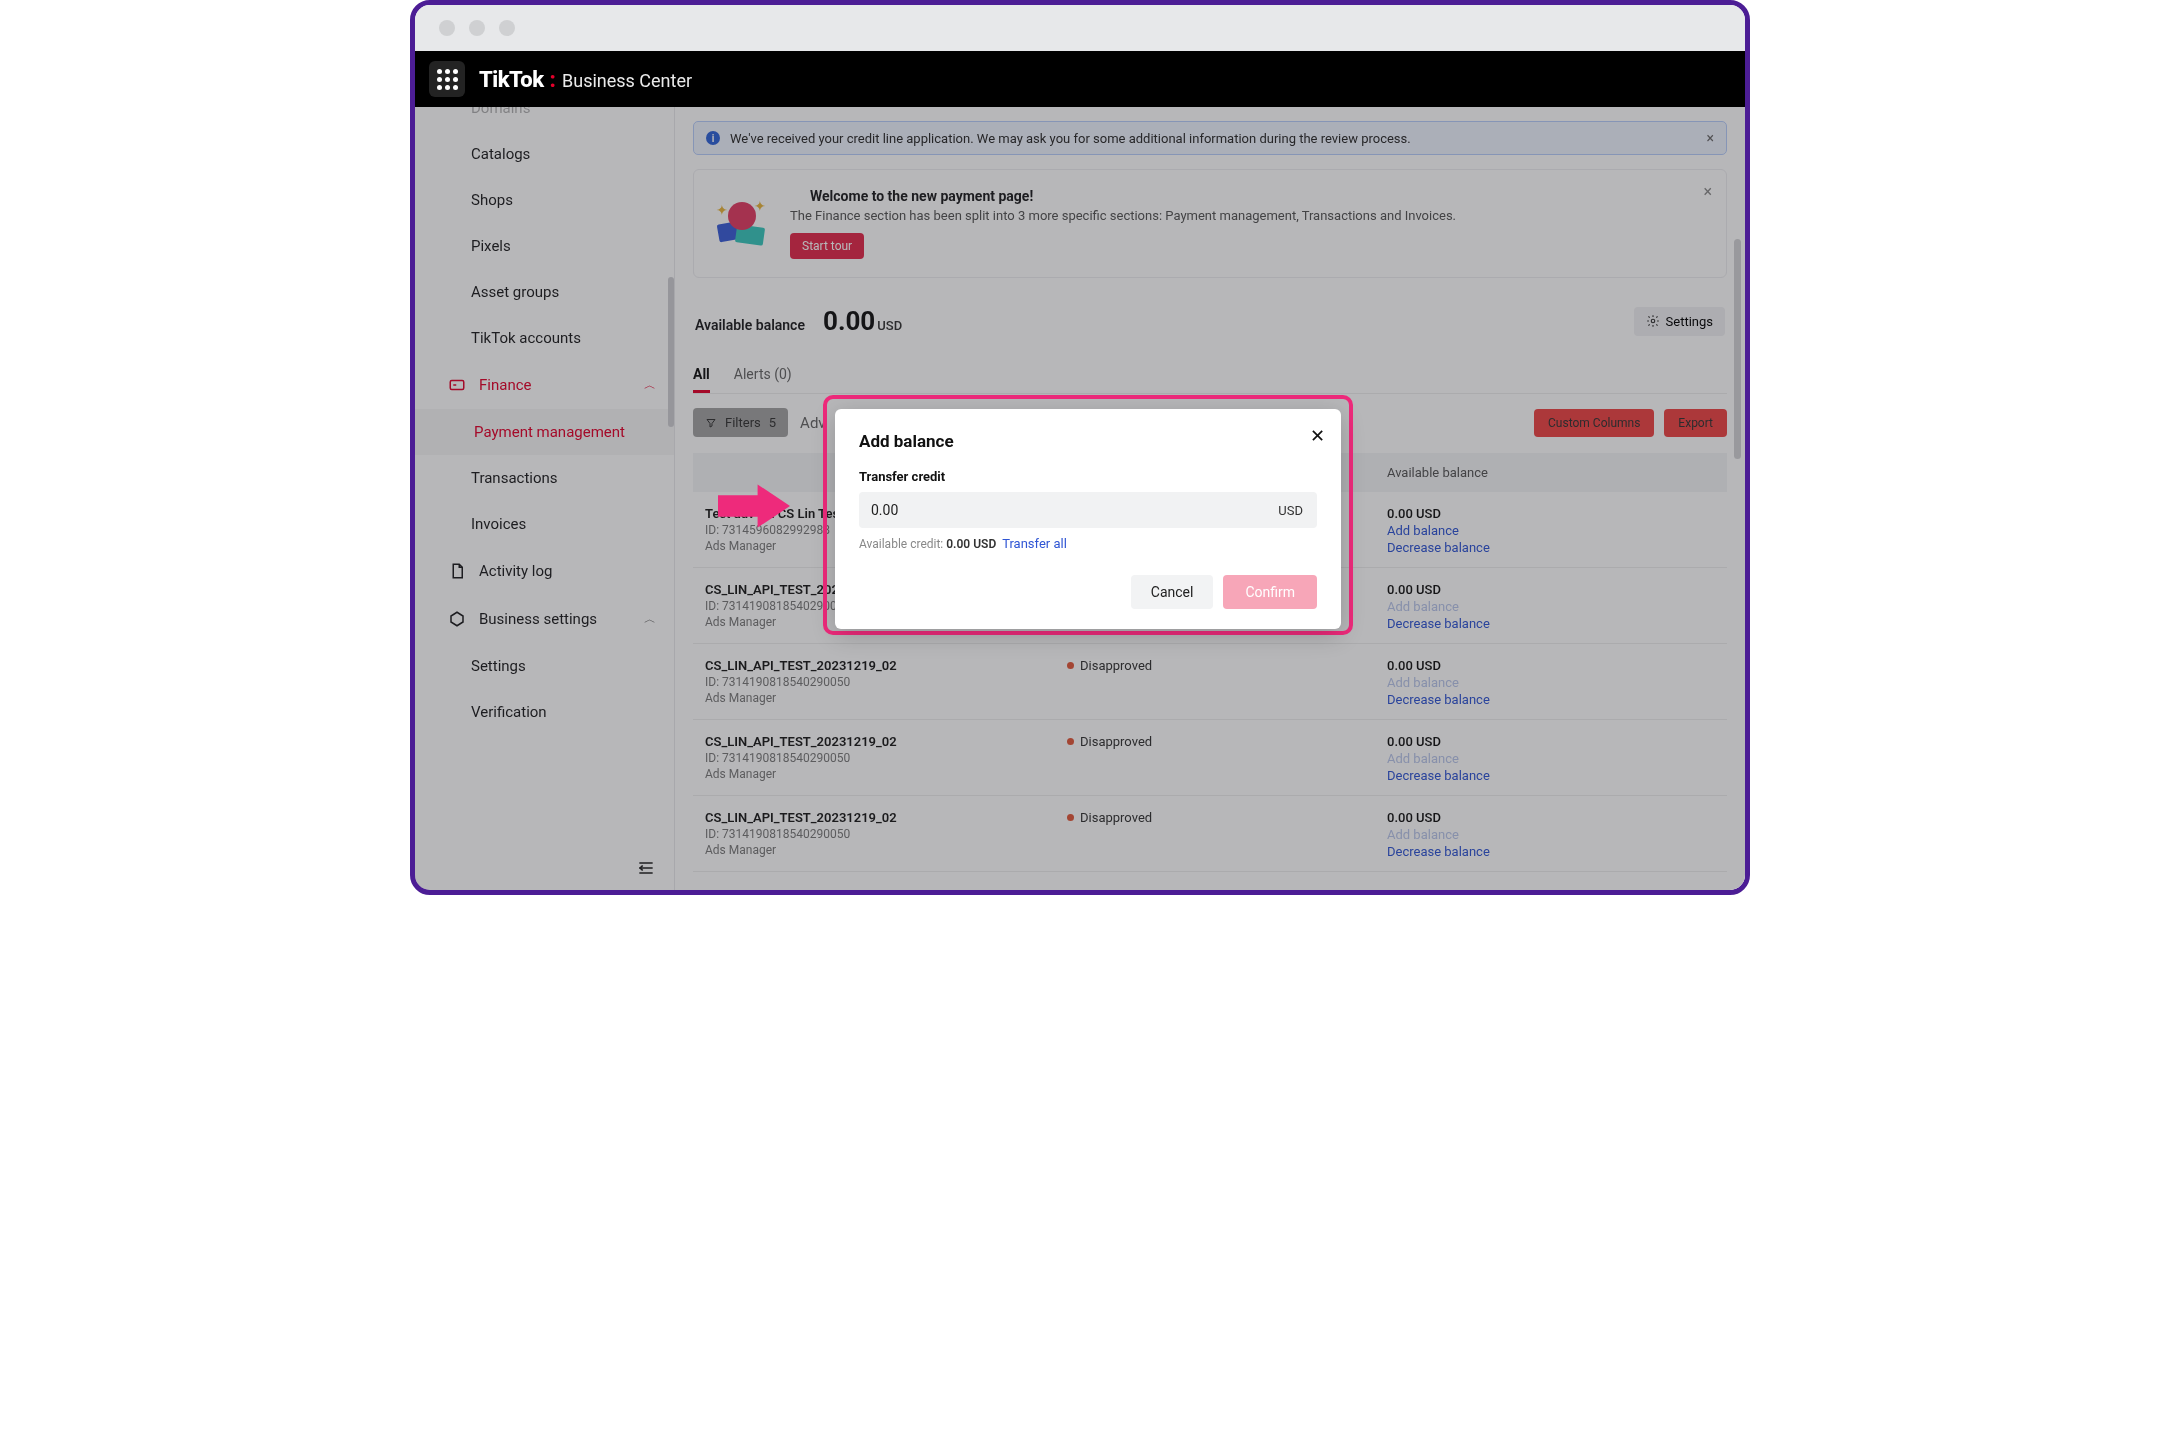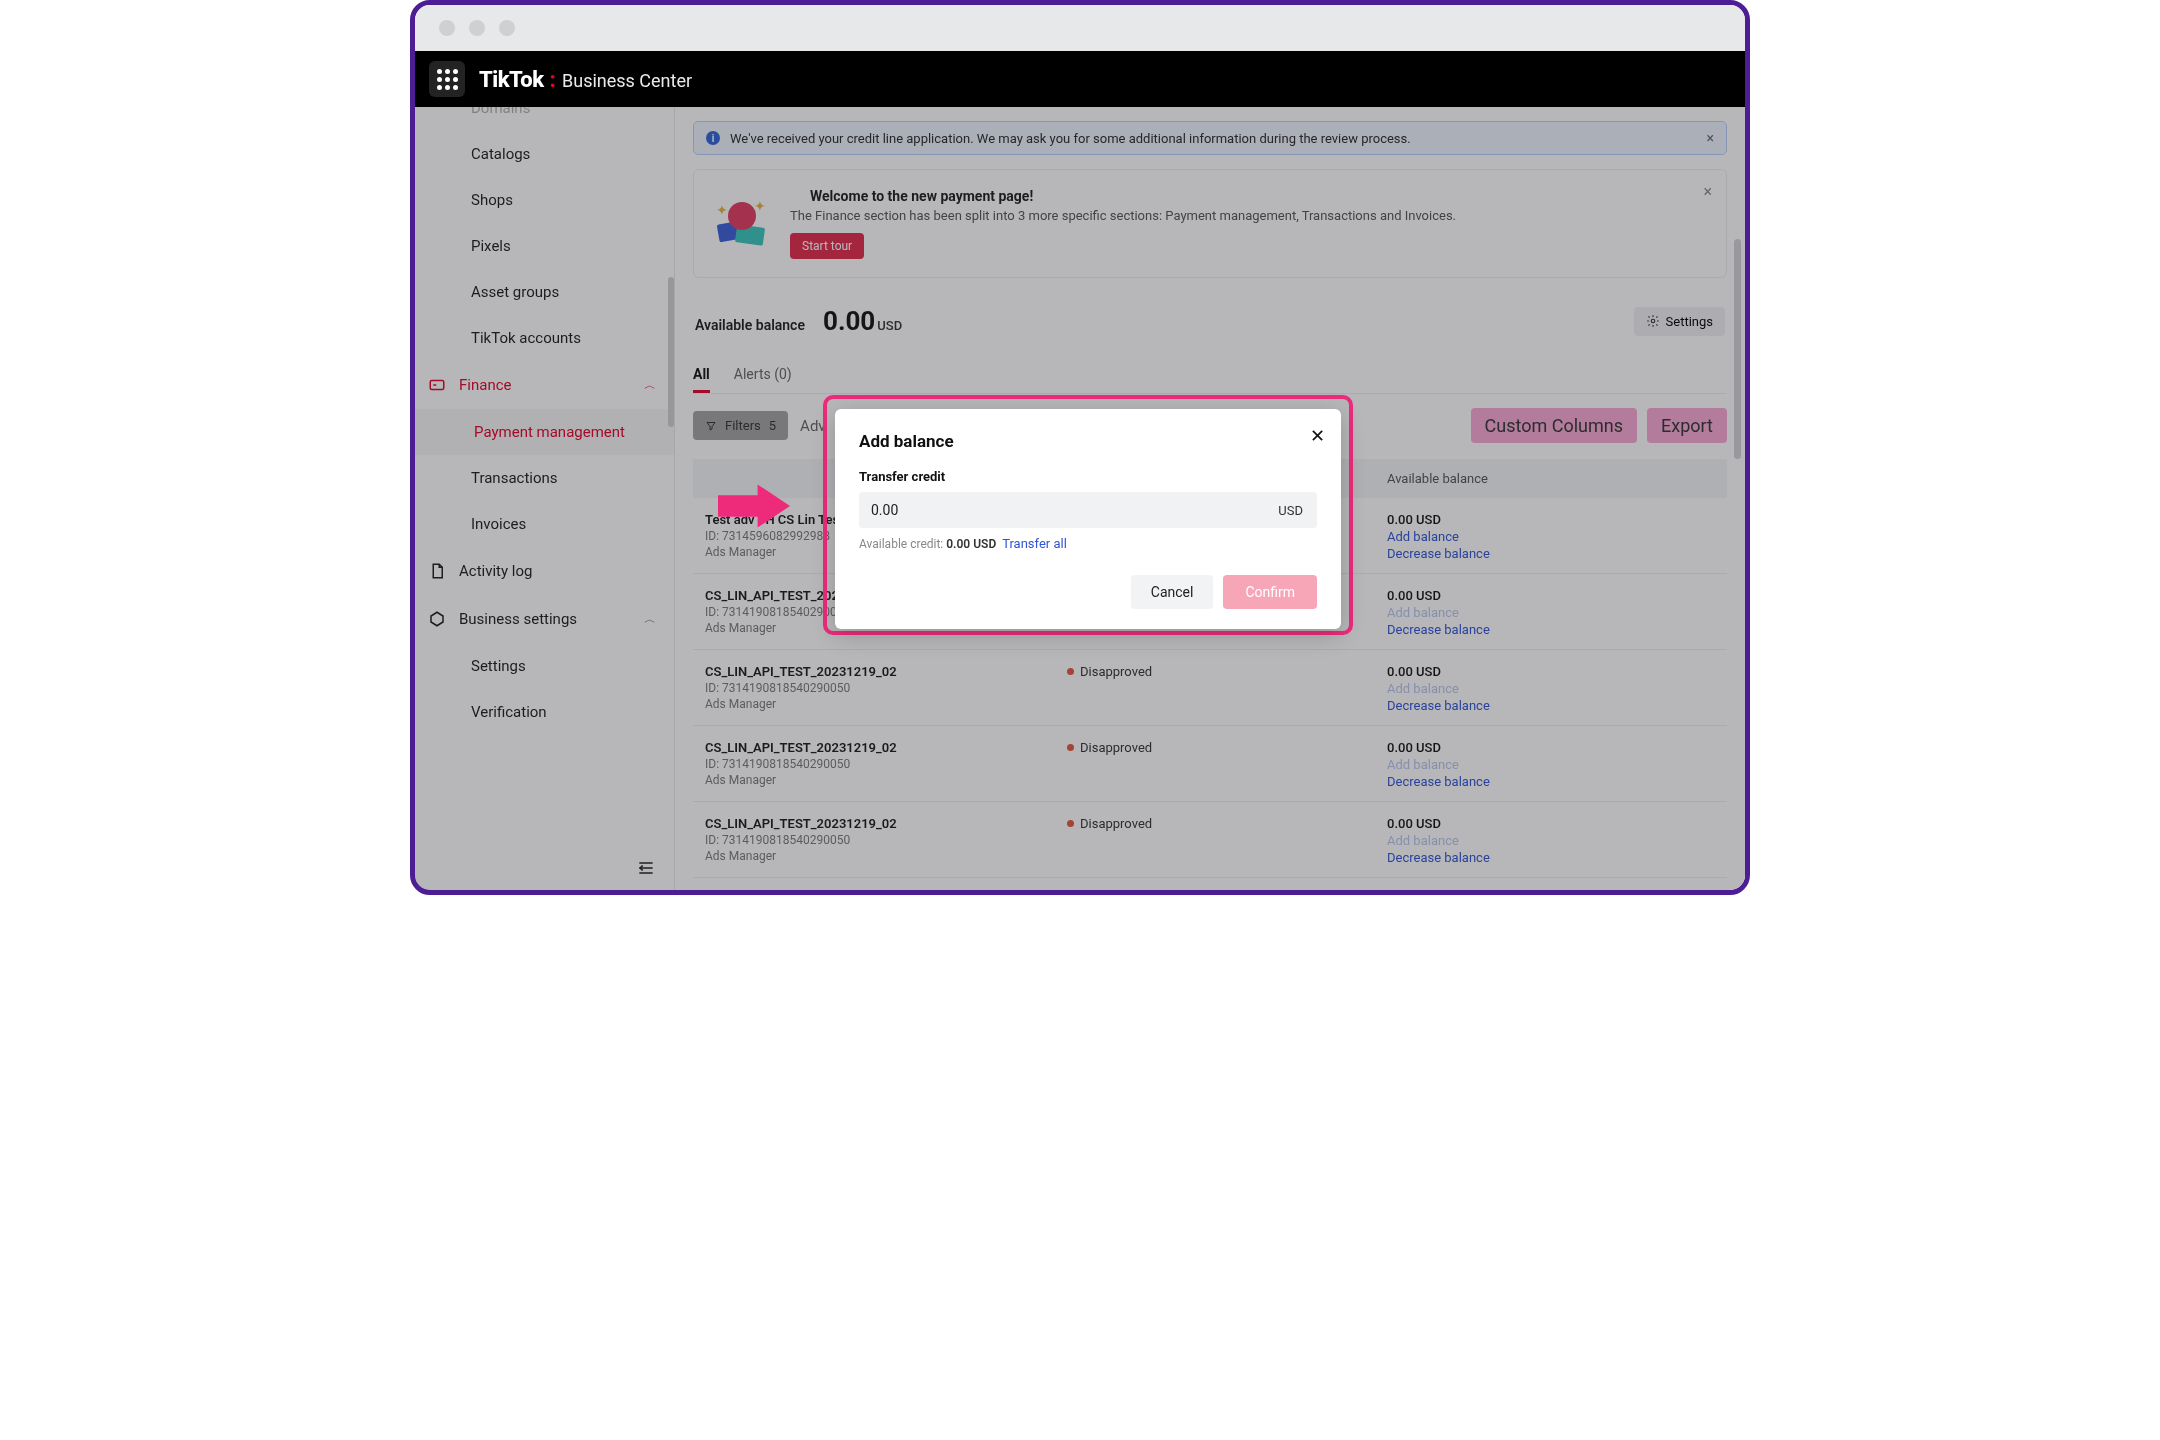--- a/index.html
+++ b/index.html
@@ -13,21 +13,21 @@
   .grid-dots span { width:5px; height:5px; background:#fff; border-radius:50%; }
   .brand { display:flex; align-items:baseline; gap:6px; }
   .brand-tiktok { font-weight:800; font-size:22px; letter-spacing:-0.5px; }
   .brand-colon { color:#e4002b; font-weight:800; font-size:22px; }
   .brand-bc { font-size:18px; font-weight:400; color:#eaeaea; }
 
   .workspace { display:flex; height:calc(100% - 46px - 56px); position:relative; }
   .sidebar { width:260px; border-right:1px solid #e9e9ec; padding:6px 0 6px 0; position:relative; font-size:15px; color:#1d1d1f; overflow:hidden; }
   .sidebar-scroll { position:absolute; right:0; top:170px; width:6px; height:150px; background:#cfcfd3; border-radius:3px; }
   .side-item { display:flex; align-items:center; gap:12px; padding:14px 18px 14px 56px; position:relative; cursor:pointer; }
-  .side-item.icon { padding-left:12px; }
+  .side-item.icon { padding-left:32px; }
   .side-item .ic { width:20px; height:20px; display:inline-flex; align-items:center; justify-content:center; color:#1d1d1f; }
   .side-item.sub-active { color:#e4002b; background:#f6f6f7; border-left:3px solid transparent; }
   .side-chevron { margin-left:auto; font-size:12px; color:#666; }
   .side-item.finance .ic { color:#e4002b; }
   .side-item.finance { color:#e4002b; }
   .collapse-btn { position:absolute; bottom:10px; right:16px; width:24px; height:24px; display:flex; align-items:center; justify-content:center; }
 
   .main { flex:1; background:#fff; padding:0 18px 0 18px; overflow:auto; position:relative; }
   .alert-bar { margin-top:14px; border:1px solid #b7cdfb; background:#eef3fe; border-radius:5px; padding:8px 12px; display:flex; align-items:center; gap:10px; font-size:13px; color:#2b2b2b; }
   .alert-bar .info-ic { width:14px; height:14px; background:#2f63d8; border-radius:50%; color:#fff; font-size:10px; display:flex; align-items:center; justify-content:center; font-weight:700; }
@@ -51,21 +51,21 @@
   .balance-cur { font-size:13px; font-weight:500; color:#333; margin-left:2px; }
   .settings-btn { background:#f1f1f3; border:none; border-radius:4px; padding:7px 12px; font-size:13px; display:flex; align-items:center; gap:6px; cursor:pointer; }
 
   .tabs { display:flex; gap:24px; border-bottom:1px solid #eee; margin-top:4px; }
   .tab { padding:8px 0; font-size:14px; color:#666; cursor:pointer; border-bottom:3px solid transparent; }
   .tab.active { color:#111; font-weight:700; border-color:#e4002b; }
 
   .toolbar { display:flex; align-items:center; gap:12px; margin-top:14px; }
   .filters-chip { background:#a3a3a3; border-radius:4px; padding:7px 12px; font-size:13px; display:flex; align-items:center; gap:8px; color:#333; cursor:pointer; }
   .toolbar .right { margin-left:auto; display:flex; gap:10px; }
-  .gray-btn { background:#f9a8d4; border:none; border-radius:4px; padding:7px 14px; font-size:18px; cursor:pointer; color:#333; }
+  .gray-btn { background:#ef4444; border:none; border-radius:4px; padding:7px 14px; font-size:12px; cursor:pointer; color:#333; }
 
   .table { margin-top:16px; }
   .thead { display:flex; background:#f4f5f7; font-size:13px; color:#555; padding:12px 0; }
   .col-name { flex:1.2; padding-left:12px; }
   .col-status { width:320px; }
   .col-balance { width:340px; }
   .trow { display:flex; border-bottom:1px solid #eee; padding:14px 0 12px 0; font-size:13px; }
   .rname { font-weight:600; color:#1a1a1a; }
   .rid { color:#7a7a7a; font-size:12px; margin-top:2px; }
   .rmgr { color:#7a7a7a; font-size:12px; margin-top:2px; }

